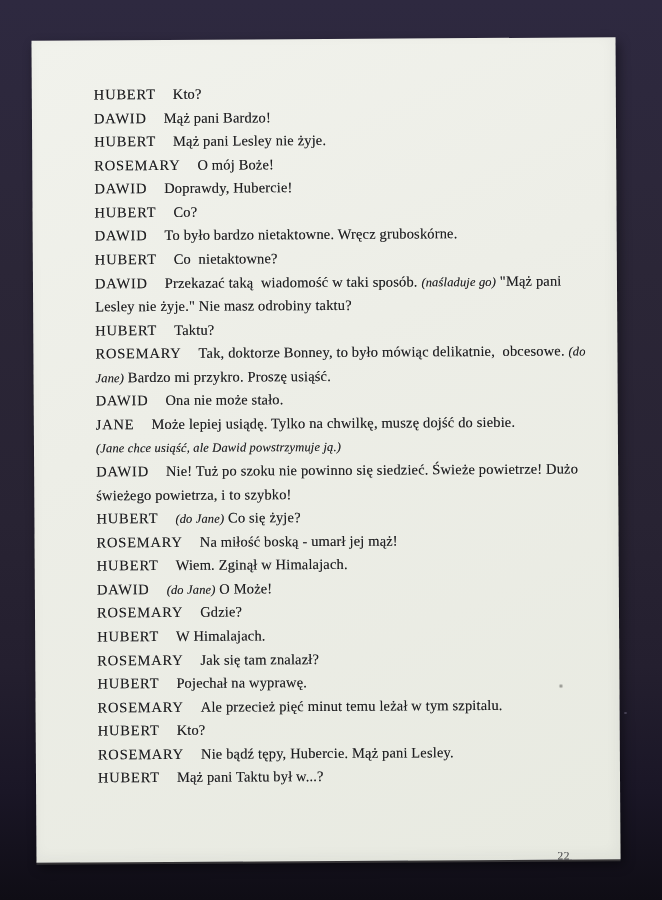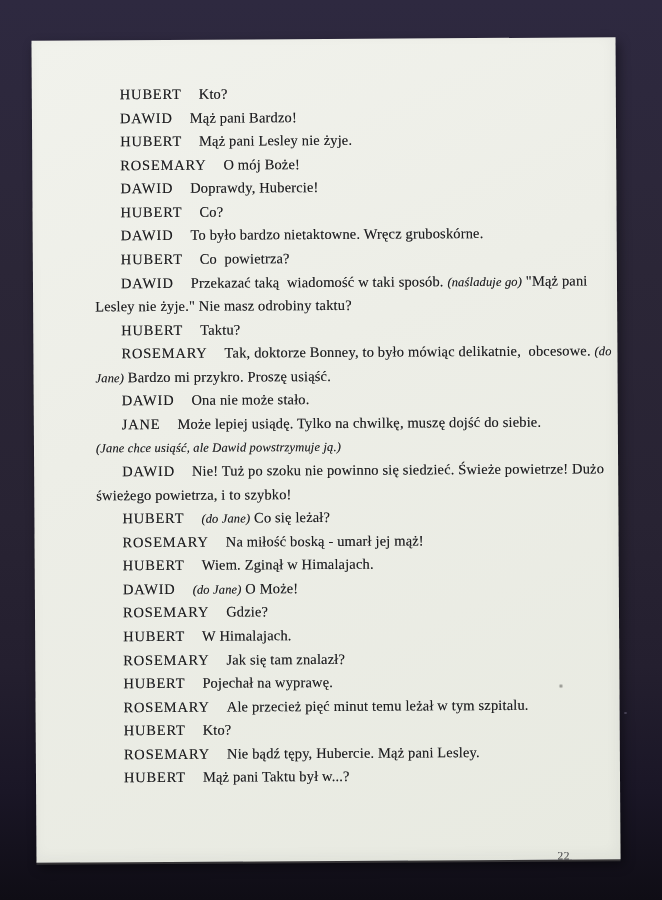--- a/index.html
+++ b/index.html
@@ -30,21 +30,21 @@
   }
   .script-text{
     position:absolute;left:62px;top:43px;right:12px;
     font-size:14.5px;line-height:23.57px;
     color:var(--ink);
     letter-spacing:0.15px;
     text-shadow:0 0 0.5px rgba(40,40,45,0.55);
   }
   .line{white-space:pre;height:23.57px;}
   .seg{white-space:pre;}
-  .seg-name{letter-spacing:0.8px;margin-right:17px;margin-left:26px;}
+  .seg-name{letter-spacing:0.8px;margin-right:17px;}
   .seg-dir{font-style:italic;font-size:12.5px;}
   .page-number{
     position:absolute;left:521px;top:812px;
     font-size:11.5px;color:#3a3a3c;letter-spacing:0.5px;
   }
   .speck-paper{
     position:absolute;left:523px;top:646px;width:5px;height:5px;border-radius:50%;
     background:radial-gradient(circle,rgba(110,110,105,0.85) 0%,rgba(140,140,135,0.4) 45%,rgba(200,200,195,0) 75%);
   }
   .speck-mat{
@@ -58,32 +58,32 @@
 <div class="backdrop">
   <div class="page">
     <div class="script-text">
         <div class="line"><span class="seg seg-name">HUBERT</span><span class="seg seg-dialogue">Kto?</span></div>
         <div class="line"><span class="seg seg-name">DAWID</span><span class="seg seg-dialogue">Mąż pani Bardzo!</span></div>
         <div class="line"><span class="seg seg-name">HUBERT</span><span class="seg seg-dialogue">Mąż pani Lesley nie żyje.</span></div>
         <div class="line"><span class="seg seg-name">ROSEMARY</span><span class="seg seg-dialogue">O mój Boże!</span></div>
         <div class="line"><span class="seg seg-name">DAWID</span><span class="seg seg-dialogue">Doprawdy, Hubercie!</span></div>
         <div class="line"><span class="seg seg-name">HUBERT</span><span class="seg seg-dialogue">Co?</span></div>
         <div class="line"><span class="seg seg-name">DAWID</span><span class="seg seg-dialogue">To było bardzo nietaktowne. Wręcz gruboskórne.</span></div>
-        <div class="line"><span class="seg seg-name">HUBERT</span><span class="seg seg-dialogue">Co  powietrza?</span></div>
+        <div class="line"><span class="seg seg-name">HUBERT</span><span class="seg seg-dialogue">Co  nietaktowne?</span></div>
         <div class="line"><span class="seg seg-name">DAWID</span><span class="seg seg-dialogue">Przekazać taką  wiadomość w taki sposób. </span><span class="seg seg-dir">(naśladuje go)</span><span class="seg seg-dialogue"> "Mąż pani</span></div>
         <div class="line"><span class="seg seg-dialogue">Lesley nie żyje." Nie masz odrobiny taktu?</span></div>
         <div class="line"><span class="seg seg-name">HUBERT</span><span class="seg seg-dialogue">Taktu?</span></div>
         <div class="line"><span class="seg seg-name">ROSEMARY</span><span class="seg seg-dialogue">Tak, doktorze Bonney, to było mówiąc delikatnie,  obcesowe. </span><span class="seg seg-dir">(do</span></div>
         <div class="line"><span class="seg seg-dir">Jane)</span><span class="seg seg-dialogue"> Bardzo mi przykro. Proszę usiąść.</span></div>
         <div class="line"><span class="seg seg-name">DAWID</span><span class="seg seg-dialogue">Ona nie może stało.</span></div>
         <div class="line"><span class="seg seg-name">JANE</span><span class="seg seg-dialogue">Może lepiej usiądę. Tylko na chwilkę, muszę dojść do siebie.</span></div>
         <div class="line"><span class="seg seg-dir">(Jane chce usiąść, ale Dawid powstrzymuje ją.)</span></div>
         <div class="line"><span class="seg seg-name">DAWID</span><span class="seg seg-dialogue">Nie! Tuż po szoku nie powinno się siedzieć. Świeże powietrze! Dużo</span></div>
         <div class="line"><span class="seg seg-dialogue">świeżego powietrza, i to szybko!</span></div>
-        <div class="line"><span class="seg seg-name">HUBERT</span><span class="seg seg-dir">(do Jane)</span><span class="seg seg-dialogue"> Co się leżał?</span></div>
+        <div class="line"><span class="seg seg-name">HUBERT</span><span class="seg seg-dir">(do Jane)</span><span class="seg seg-dialogue"> Co się żyje?</span></div>
         <div class="line"><span class="seg seg-name">ROSEMARY</span><span class="seg seg-dialogue">Na miłość boską - umarł jej mąż!</span></div>
         <div class="line"><span class="seg seg-name">HUBERT</span><span class="seg seg-dialogue">Wiem. Zginął w Himalajach.</span></div>
         <div class="line"><span class="seg seg-name">DAWID</span><span class="seg seg-dir">(do Jane)</span><span class="seg seg-dialogue"> O Może!</span></div>
         <div class="line"><span class="seg seg-name">ROSEMARY</span><span class="seg seg-dialogue">Gdzie?</span></div>
         <div class="line"><span class="seg seg-name">HUBERT</span><span class="seg seg-dialogue">W Himalajach.</span></div>
         <div class="line"><span class="seg seg-name">ROSEMARY</span><span class="seg seg-dialogue">Jak się tam znalazł?</span></div>
         <div class="line"><span class="seg seg-name">HUBERT</span><span class="seg seg-dialogue">Pojechał na wyprawę.</span></div>
         <div class="line"><span class="seg seg-name">ROSEMARY</span><span class="seg seg-dialogue">Ale przecież pięć minut temu leżał w tym szpitalu.</span></div>
         <div class="line"><span class="seg seg-name">HUBERT</span><span class="seg seg-dialogue">Kto?</span></div>
         <div class="line"><span class="seg seg-name">ROSEMARY</span><span class="seg seg-dialogue">Nie bądź tępy, Hubercie. Mąż pani Lesley.</span></div>

